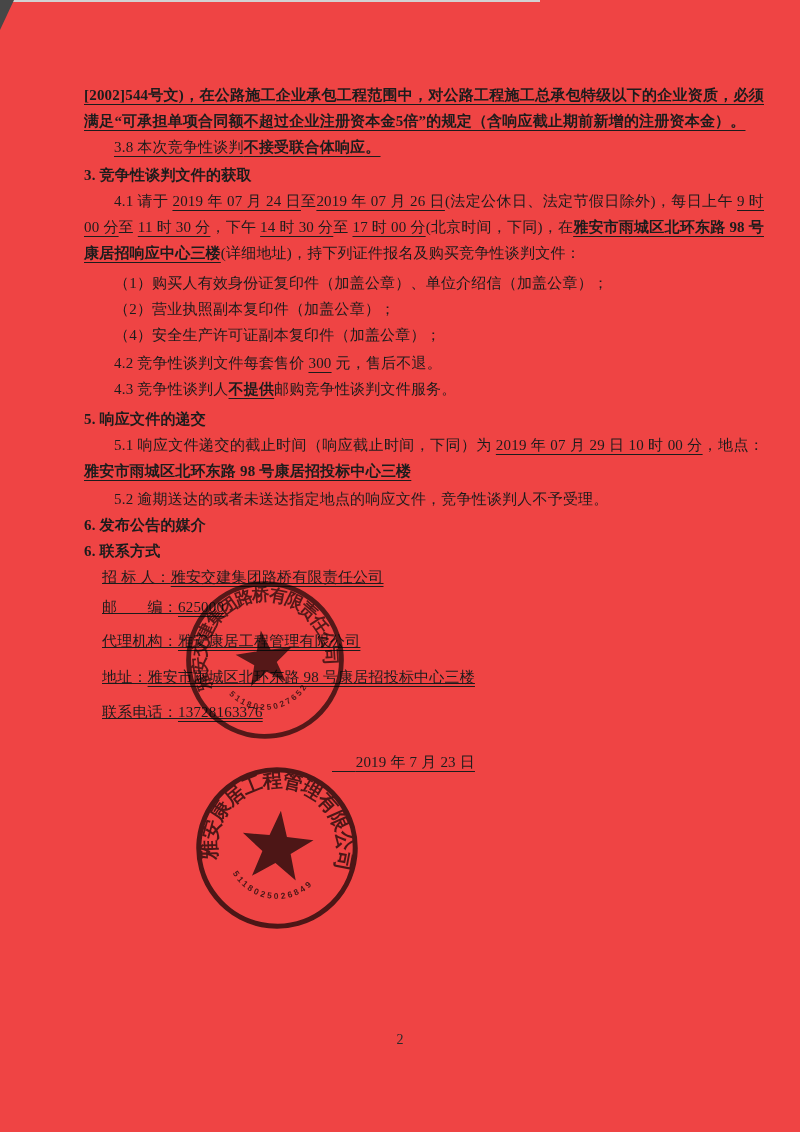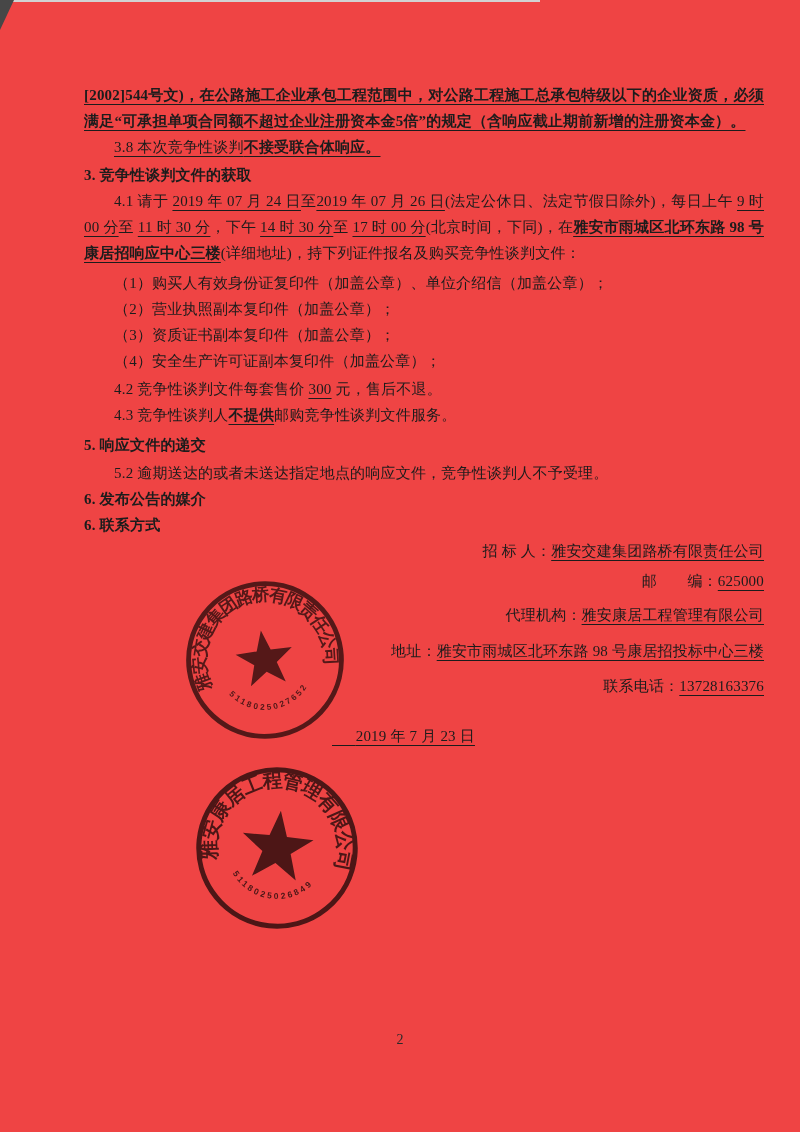--- a/index.html
+++ b/index.html
@@ -22,21 +22,21 @@
   }
   #doc-body p{
     margin:0;
     font-size:15px;
     line-height:26px;
     text-align:justify;
     letter-spacing:.2px;
   }
   #doc-body p.h{font-weight:bold;text-align:left;}
   #doc-body p.ind{text-indent:2em;}
-  #doc-body p.contact{margin-left:18px;text-align:right;}
+  #doc-body p.contact{margin-left:18px;text-align:left;text-decoration:underline;}
   #doc-body p.date-line{margin-left:248px;text-align:left;}
   .b{font-weight:bold;}
   .u{text-decoration:underline;text-underline-offset:4px;text-decoration-thickness:1.3px;}
   .page-num{
     position:absolute;left:0;right:0;bottom:84px;
     text-align:center;font-size:14px;color:#2a2a2a;
   }
   .stamp{
     position:absolute;
     mix-blend-mode:multiply;
@@ -62,25 +62,25 @@
   <div class="top-edge"></div>
   <div class="corner-mark"></div>
 
   <div id="doc-body">
       <p class="p"><span class="b u">[2002]544号文)，在公路施工企业承包工程范围中，对公路工程施工总承包特级以下的企业资质，必须满足“可承担单项合同额不超过企业注册资本金5倍”的规定（含响应截止期前新增的注册资本金）。</span></p>
       <p class="p ind"><span class="u">3.8 本次竞争性谈判</span><span class="b u">不接受联合体响应。</span></p>
       <p class="p h" style="margin-top: 2px;"><span class="b">3. 竞争性谈判文件的获取</span></p>
       <p class="p ind"><span>4.1 请于 </span><span class="u">2019 年 07 月 24 日</span><span>至</span><span class="u">2019 年 07 月 26 日</span><span>(法定公休日、法定节假日除外)，每日上午 </span><span class="u">9 时 00 分</span><span>至 </span><span class="u">11 时 30 分</span><span>，下午 </span><span class="u">14 时 30 分</span><span>至 </span><span class="u">17 时 00 分</span><span>(北京时间，下同)，在</span><span class="b u">雅安市雨城区北环东路 98 号康居招响应中心三楼</span><span>(详细地址)，持下列证件报名及购买竞争性谈判文件：</span></p>
       <p class="p ind" style="margin-top: 4px;"><span>（1）购买人有效身份证复印件（加盖公章）、单位介绍信（加盖公章）；</span></p>
       <p class="p ind"><span>（2）营业执照副本复印件（加盖公章）；</span></p>
-      <p class="p ind"><span>（3）资质证书副本复印件（加盖公章）；</span></p>
       <p class="p ind"><span>（4）安全生产许可证副本复印件（加盖公章）；</span></p>
       <p class="p ind" style="margin-top: 2px;"><span>4.2 竞争性谈判文件每套售价 </span><span class="u">300</span><span> 元，售后不退。</span></p>
       <p class="p ind"><span>4.3 竞争性谈判人</span><span class="b u">不提供</span><span>邮购竞争性谈判文件服务。</span></p>
       <p class="p h" style="margin-top: 4px;"><span class="b">5. 响应文件的递交</span></p>
+      <p class="p ind"><span>5.1 响应文件递交的截止时间（响应截止时间，下同）为 </span><span class="u">2019 年 07 月 29 日 10 时 00 分</span><span>，地点：</span><span class="b u">雅安市雨城区北环东路 98 号康居招投标中心三楼</span></p>
       <p class="p ind" style="margin-top: 2px;"><span>5.2 逾期送达的或者未送达指定地点的响应文件，竞争性谈判人不予受理。</span></p>
       <p class="p h"><span class="b">6. 发布公告的媒介</span></p>
       <p class="p h"><span class="b">6. 联系方式</span></p>
       <p class="p contact"><span>招 标 人：</span><span class="u">雅安交建集团路桥有限责任公司</span></p>
       <p class="p contact" style="margin-top: 4px;"><span>邮　　编：</span><span class="u">625000</span></p>
       <p class="p contact" style="margin-top: 8px;"><span>代理机构：</span><span class="u">雅安康居工程管理有限公司</span></p>
       <p class="p contact" style="margin-top: 10px;"><span>地址：</span><span class="u">雅安市雨城区北环东路 98 号康居招投标中心三楼</span></p>
       <p class="p contact" style="margin-top: 9px;"><span>联系电话：</span><span class="u">13728163376</span></p>
       <p class="p date-line" style="margin-top: 24px;"><span class="u">&nbsp;&nbsp;&nbsp;&nbsp;&nbsp;&nbsp;</span><span class="u">2019 年 7 月 23 日</span></p>
     </div>

